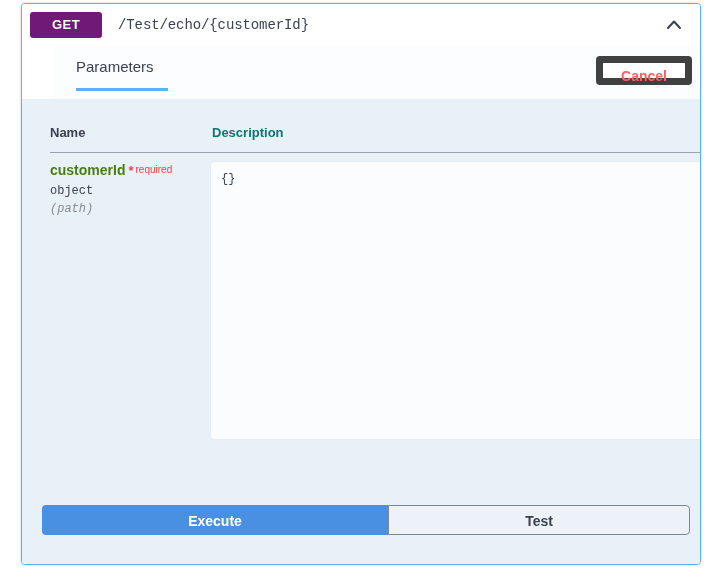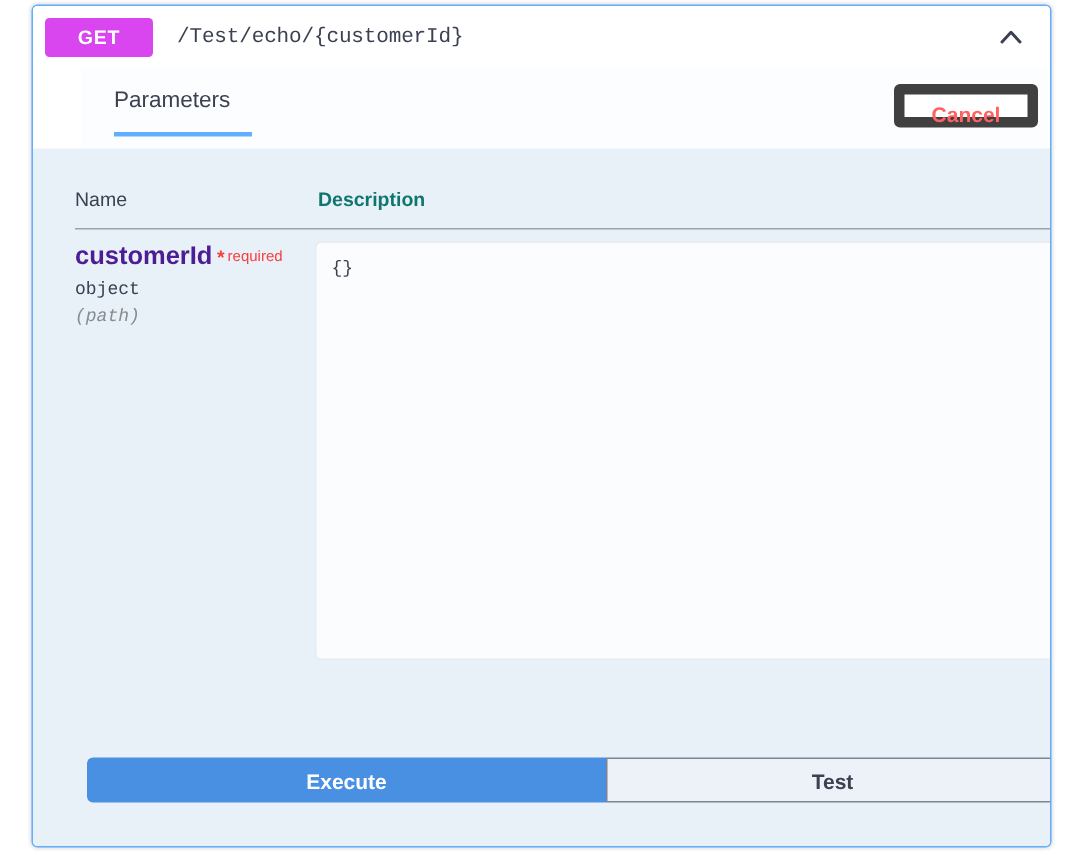--- a/index.html
+++ b/index.html
@@ -40,21 +40,21 @@
     padding: 0 10px 0 8px;
     box-sizing: border-box;
   }
   .http-method {
     width: 72px;
     min-width: 72px;
     height: 26px;
     line-height: 26px;
     text-align: center;
     border-radius: 3px;
-    background: #d946ef;
+    background: #701a75;
     color: #ffffff;
     font-weight: bold;
     font-size: 13px;
     letter-spacing: 0.5px;
     font-family: "Liberation Sans", sans-serif;
     cursor: pointer;
   }
   .op-path {
     margin-left: 16px;
     flex: 1 1 auto;
@@ -134,21 +134,21 @@
   }
   .params-head {
     position: relative;
     height: 27px;
   }
   .col-name-h {
     position: absolute;
     left: 0;
     top: 0;
     font-size: 13px;
-    font-weight: normal;
+    font-weight: bold;
     color: #3b4151;
   }
   .col-desc-h {
     position: absolute;
     left: 162px;
     top: 0;
     font-size: 13px;
     font-weight: bold;
     color: #0f766e;
   }
@@ -167,23 +167,23 @@
     top: 36px;
     width: 672px;
   }
   .param-name-cell {
     position: absolute;
     left: 0;
     top: 0;
     width: 160px;
   }
   .param-name {
-    font-size: 17px;
-    font-weight: bold;
-    color: #4c1d95;
+    font-size: 14px;
+    font-weight: bold;
+    color: #4d7c0f;
     display: inline;
   }
   .param-required-star {
     color: #f93e3e;
     font-size: 13px;
     font-weight: bold;
     margin-left: 3px;
   }
   .param-required-label {
     color: #f93e3e;
@@ -231,21 +231,20 @@
   }
 
   
   .exec-wrap {
     position: absolute;
     left: 20px;
     top: 406px;
     width: 648px;
     height: 30px;
     display: flex;
-    margin-left: 16px;
   }
   .execute-btn {
     width: 346px;
     height: 30px;
     line-height: 30px;
     text-align: center;
     background: #4990e2;
     color: #ffffff;
     font-size: 14px;
     font-weight: bold;

